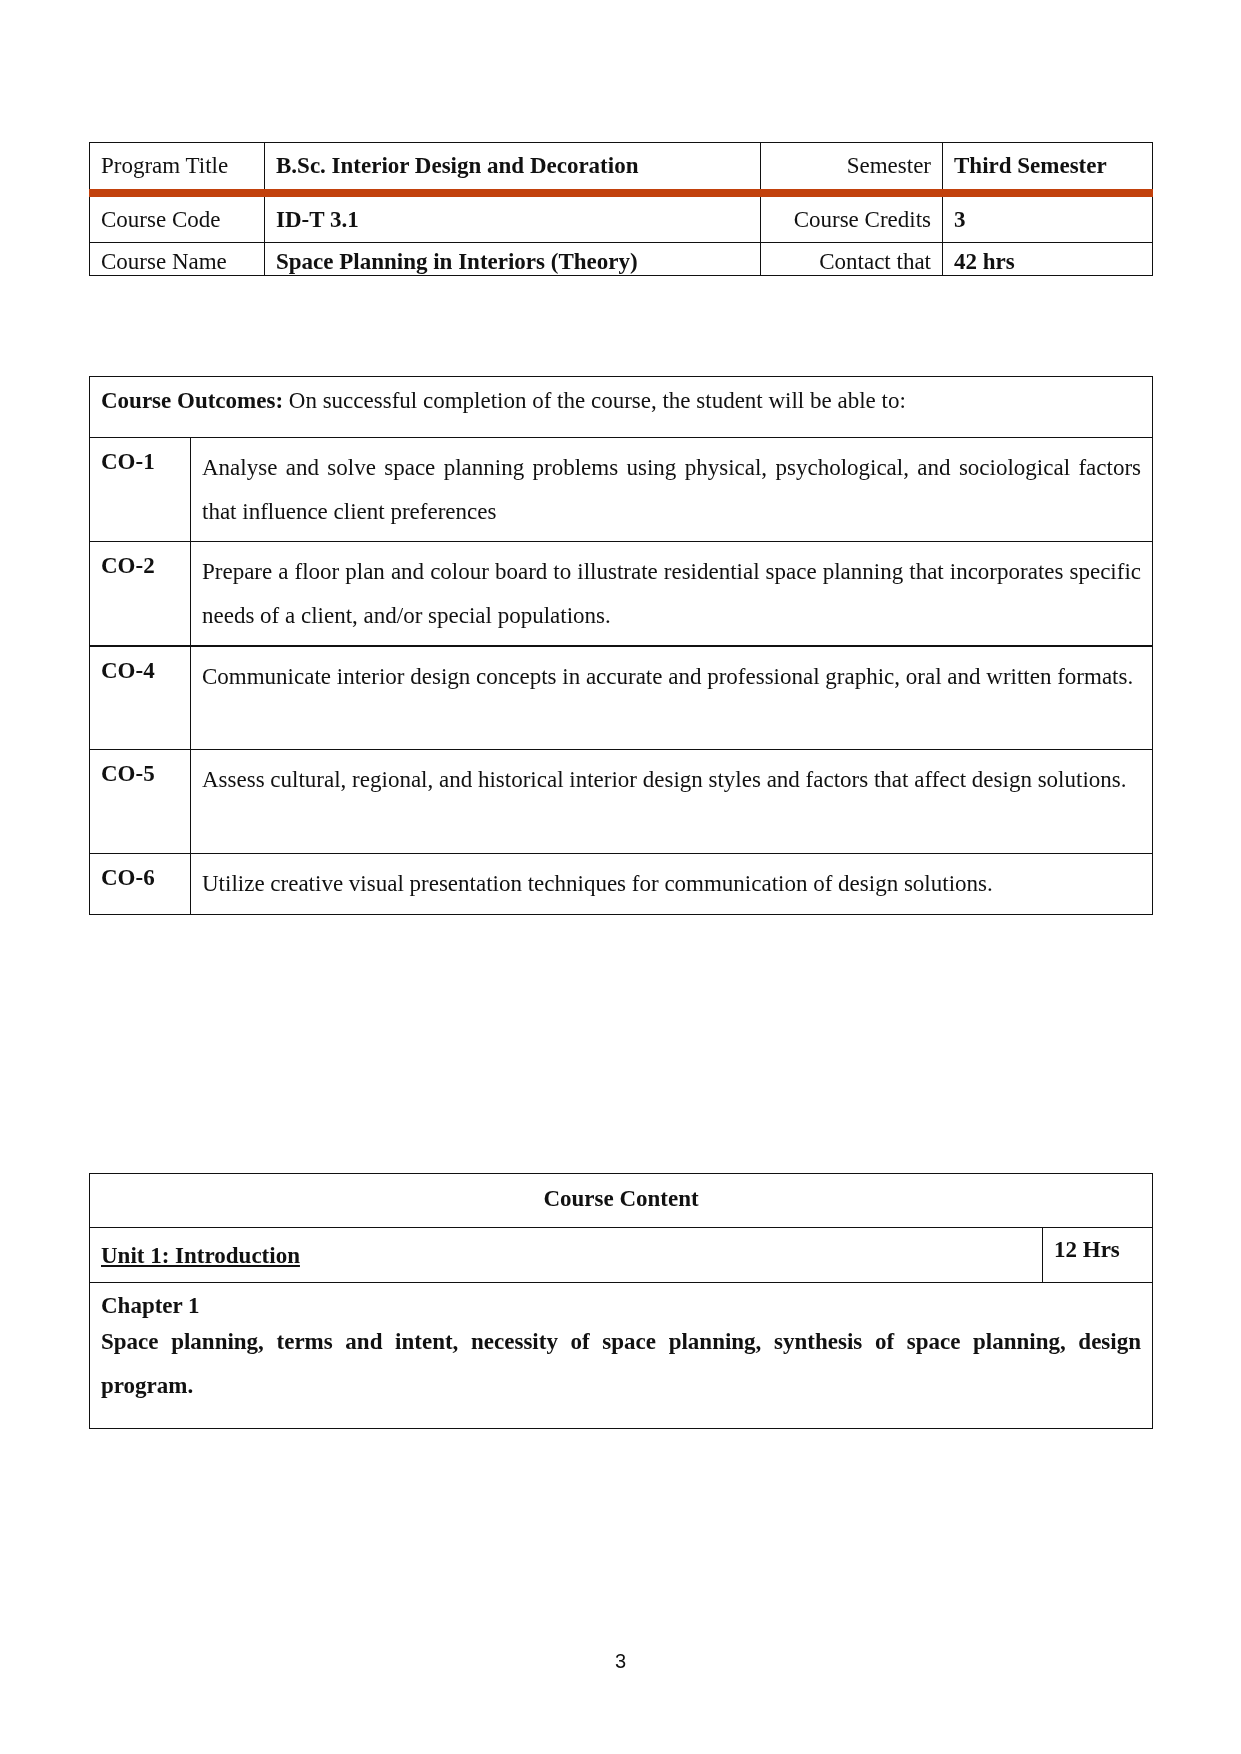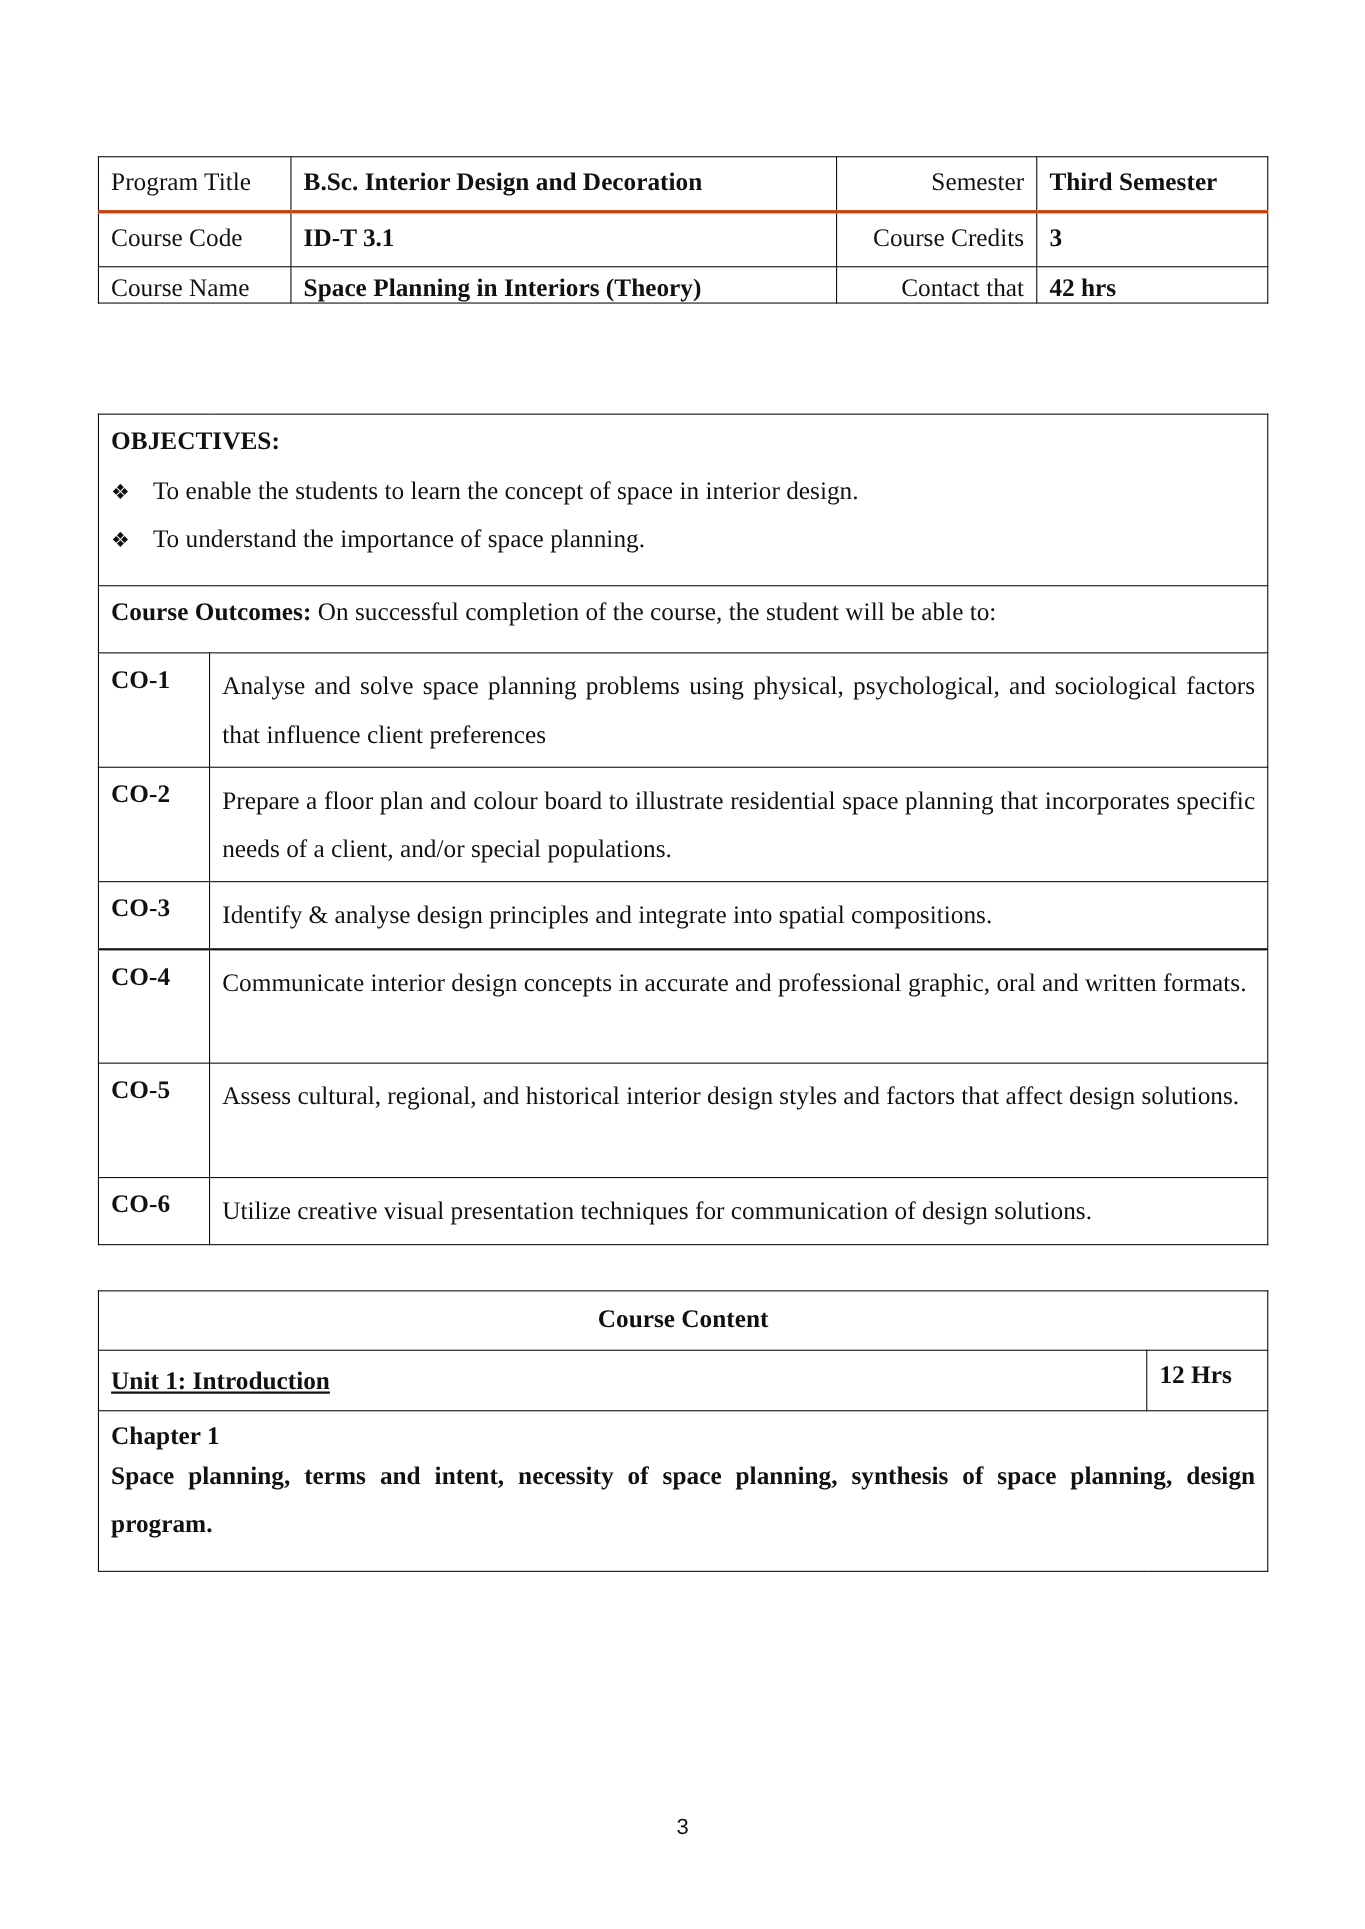--- a/index.html
+++ b/index.html
@@ -9,21 +9,21 @@
       color: #111111;
     }
     .abs { position: absolute; }
     table { border-collapse: collapse; table-layout: fixed; }
     td { border: 1.4px solid #111; vertical-align: top; padding: 0; }
     .b { font-weight: bold; }
 
     
     #info-table { left: 89px; top: 142px; width: 1063px; font-size: 23px; }
     #info-table td { height: 50px; padding: 10px 11px 0 11px; box-sizing: border-box; }
-    #info-table tr:first-child td { border-bottom: 3px solid #c2410c; }
+    #info-table tr:first-child td { border-bottom: 8px solid #c2410c; }
     #info-table tr:nth-child(3) td { height: 25px; padding-top: 6px; }
     #info-table td.right { text-align: right; }
 
     
     #outcomes-table { left: 89px; top: 376px; width: 1063px; font-size: 23px; }
     #outcomes-table td.objectives { height: 156px; padding: 10px 11px; box-sizing: border-box; }
     .obj-title { margin-top: 0; line-height: 28px; }
     .obj-item { margin-top: 20px; line-height: 24px; display: flex; align-items: baseline; }
     .obj-item + .obj-item { margin-top: 18px; }
     .bullet { width: 38px; font-family: "DejaVu Sans", sans-serif; font-size: 19px; }
@@ -78,47 +78,30 @@
   </tr>
 </tbody>
   </table>
 
 <table id="outcomes-table" class="abs">
   <colgroup>
       <col style="width:101px">
       <col style="width:962px">
     </colgroup>
   <tbody>
-      <tr>
-    <td colspan="2" class="objectives">
-      <div class="obj-title b">OBJECTIVES:</div>
-      <div class="obj-item">
-        <span class="bullet">❖</span>
-        <span>To enable the students to learn the concept of space in interior design.</span>
-      </div>
-      <div class="obj-item">
-        <span class="bullet">❖</span>
-        <span>To understand the importance of space planning.</span>
-      </div>
-    </td>
-  </tr>
   <tr>
     <td colspan="2" class="co-intro"><span class="b">Course Outcomes:</span><span> On successful completion of the course, the student will be able to:</span></td>
   </tr>
   <tr class="co-row-2l">
     <td class="co-id b">CO-1</td>
     <td class="co-text">Analyse and solve space planning problems using physical, psychological, and sociological factors that influence client preferences</td>
   </tr>
   <tr class="co-row-2l">
     <td class="co-id b">CO-2</td>
     <td class="co-text">Prepare a floor plan and colour board to illustrate residential space planning that incorporates specific needs of a client, and/or special populations.</td>
-  </tr>
-  <tr class="co-row-1l">
-    <td class="co-id b">CO-3</td>
-    <td class="co-text">Identify &amp; analyse design principles and integrate into spatial compositions.</td>
   </tr>
   <tr class="co-row-2l co-thick">
     <td class="co-id b">CO-4</td>
     <td class="co-text">Communicate interior design concepts in accurate and professional graphic, oral and written formats.</td>
   </tr>
   <tr class="co-row-2l">
     <td class="co-id b">CO-5</td>
     <td class="co-text">Assess cultural, regional, and historical interior design styles and factors that affect design solutions.</td>
   </tr>
   <tr class="co-row-1l">

